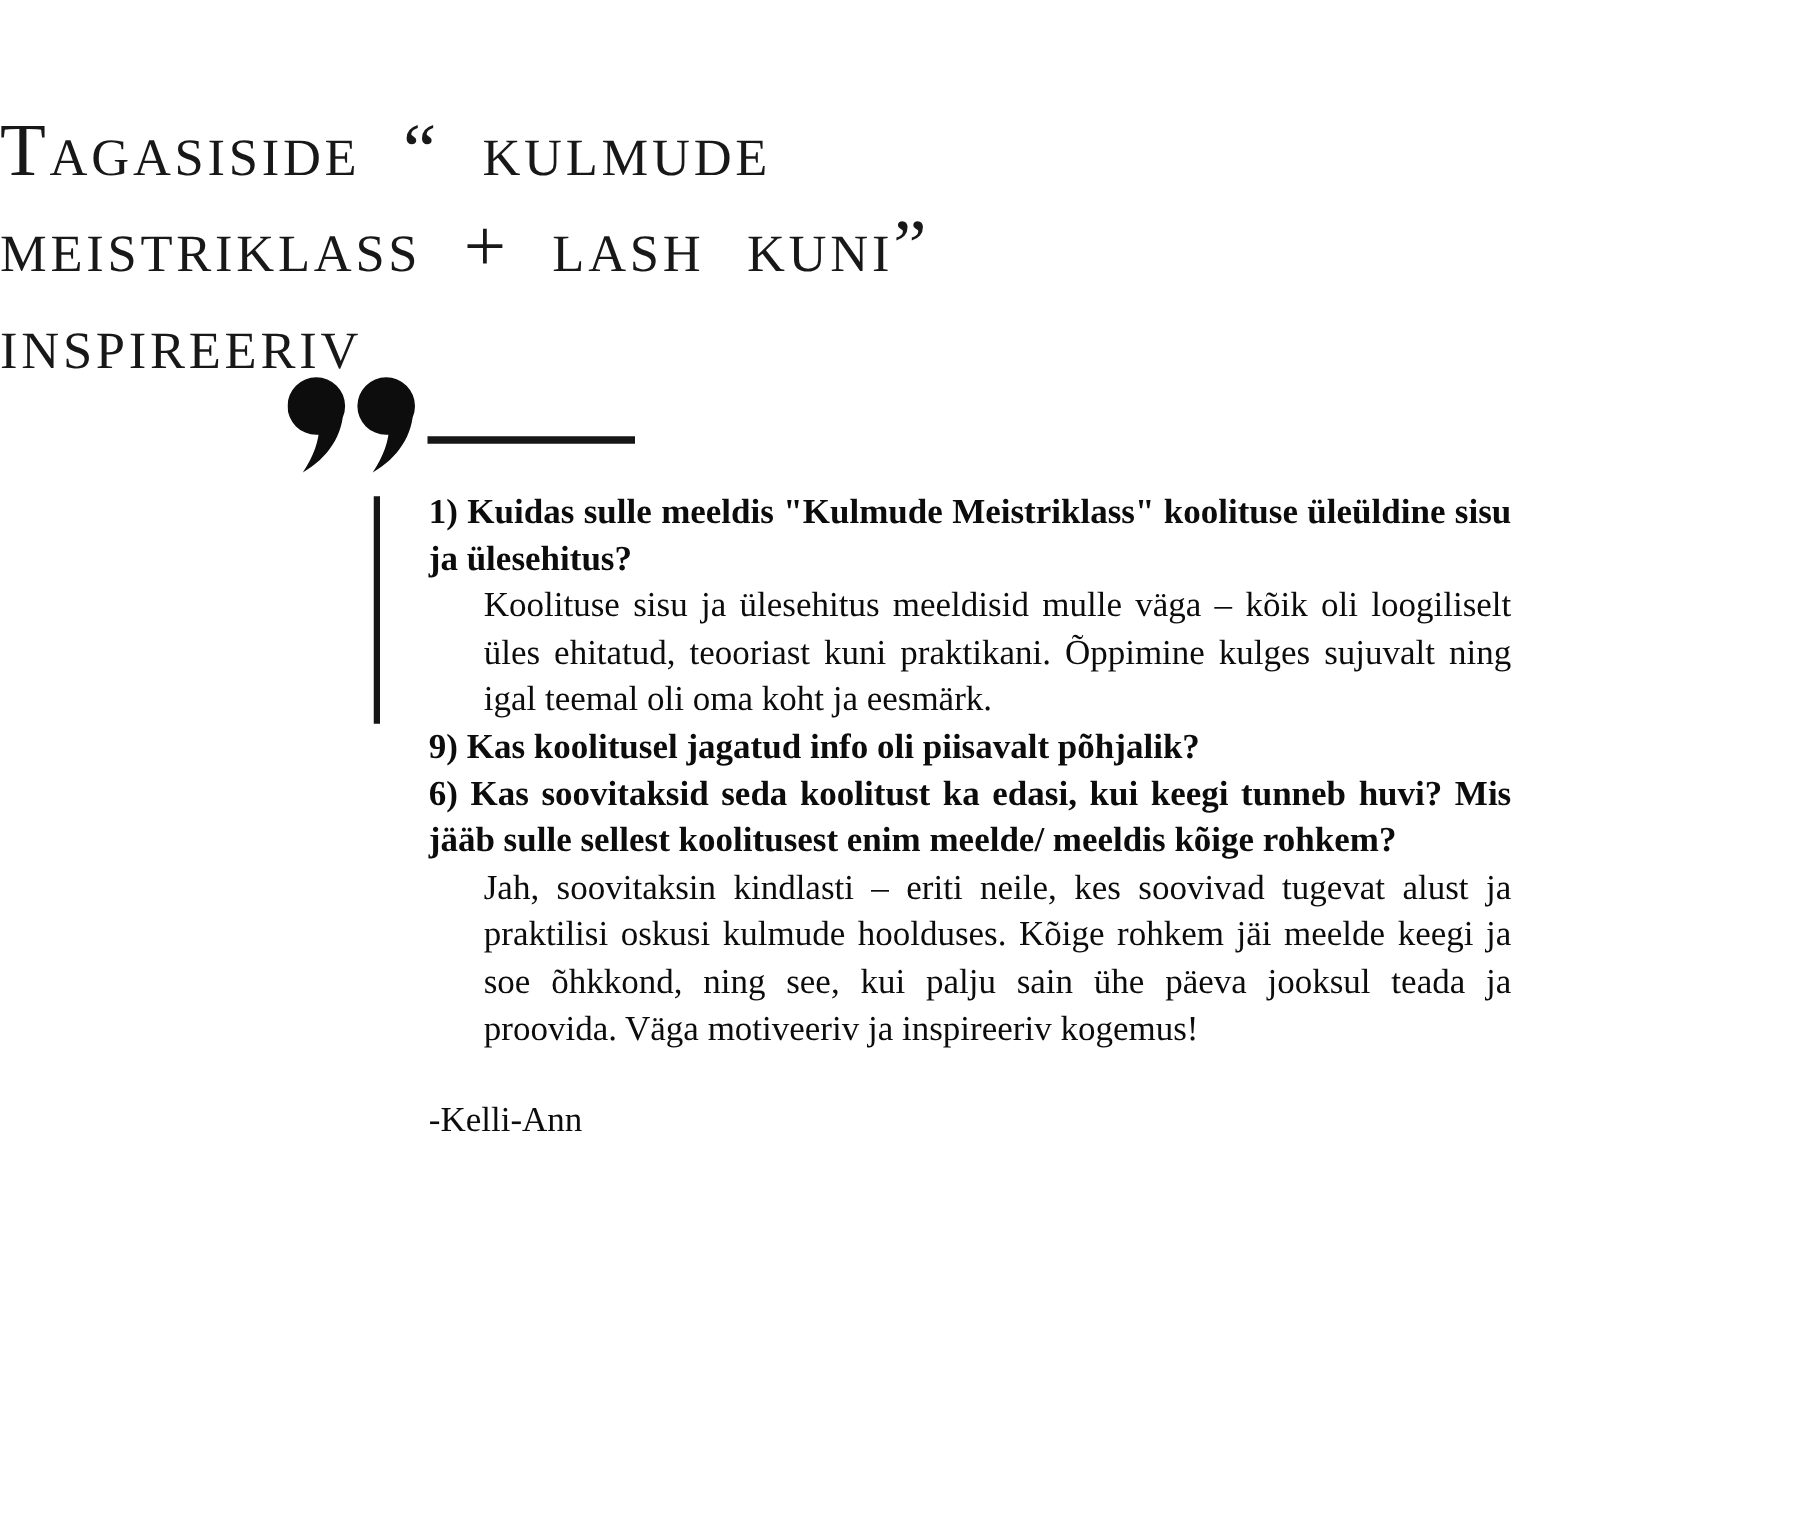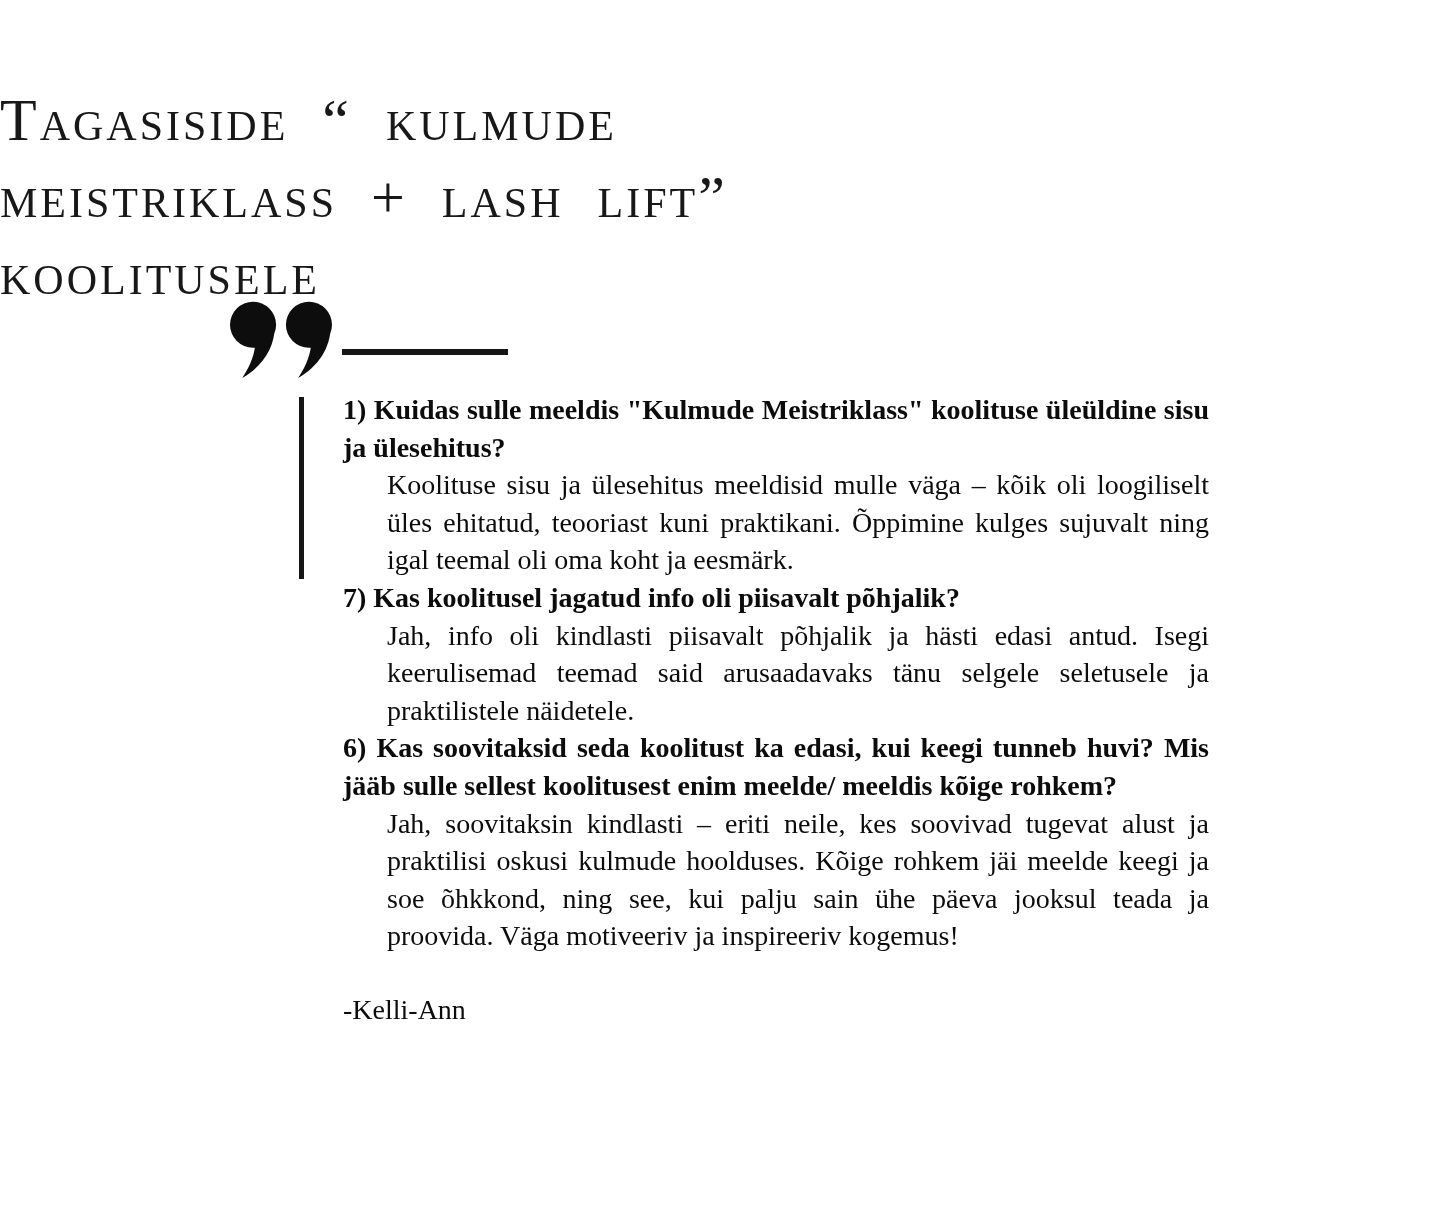--- a/index.html
+++ b/index.html
@@ -73,41 +73,40 @@
     font-weight: 400;
   }
 </style>
 </head>
 <body>
 
 <div class="page">
 
   <h1 class="title">
     <span class="title-line">Tagasiside “ kulmude</span>
-    <span class="title-line">meistriklass + lash lift”</span>
-    <span class="title-line">koolitusele</span>
+    <span class="title-line">meistriklass + lash kuni”</span>
+    <span class="title-line">inspireeriv</span>
   </h1>
 
   <div class="quote-mark">
     <svg viewBox="0 0 104 78" xmlns="http://www.w3.org/2000/svg" aria-hidden="true">
       <g fill="#0d0d0d">
         <path d="M47 23.5 A23.5 23.5 0 1 1 0 23.5 A23.5 23.5 0 0 1 47 23.5 Z
                  M45.8 25 C45.2 47.5 33.5 65.5 12.5 77.8 C21.5 64.2 25.8 51.5 25.8 40.5 C25.8 38.2 25.6 36.2 25.2 34.5 Z"></path>
         <path transform="translate(57,0)" d="M47 23.5 A23.5 23.5 0 1 1 0 23.5 A23.5 23.5 0 0 1 47 23.5 Z
                  M45.8 25 C45.2 47.5 33.5 65.5 12.5 77.8 C21.5 64.2 25.8 51.5 25.8 40.5 C25.8 38.2 25.6 36.2 25.2 34.5 Z"></path>
       </g>
     </svg>
   </div>
 
   <div class="h-rule"></div>
   <div class="v-rule"></div>
 
   <div class="content">
     <p class="question">1) Kuidas sulle meeldis "Kulmude Meistriklass" koolituse üleüldine sisu ja ülesehitus?</p>
     <p class="answer">Koolituse sisu ja ülesehitus meeldisid mulle väga – kõik oli loogiliselt üles ehitatud, teooriast kuni praktikani. Õppimine kulges sujuvalt ning igal teemal oli oma koht ja eesmärk.</p>
-    <p class="question">7) Kas koolitusel jagatud info oli piisavalt põhjalik?</p>
-    <p class="answer">Jah, info oli kindlasti piisavalt põhjalik ja hästi edasi antud. Isegi keerulisemad teemad said arusaadavaks tänu selgele seletusele ja praktilistele näidetele.</p>
+    <p class="question">9) Kas koolitusel jagatud info oli piisavalt põhjalik?</p>
     <p class="question">6) Kas soovitaksid seda koolitust ka edasi, kui keegi tunneb huvi? Mis jääb sulle sellest koolitusest enim meelde/ meeldis kõige rohkem?</p>
     <p class="answer">Jah, soovitaksin kindlasti – eriti neile, kes soovivad tugevat alust ja praktilisi oskusi kulmude hoolduses. Kõige rohkem jäi meelde keegi ja soe õhkkond, ning see, kui palju sain ühe päeva jooksul teada ja proovida. Väga motiveeriv ja inspireeriv kogemus!</p>
     <p class="signature">-Kelli-Ann</p>
   </div>
 
 </div>
 
 </body></html>

